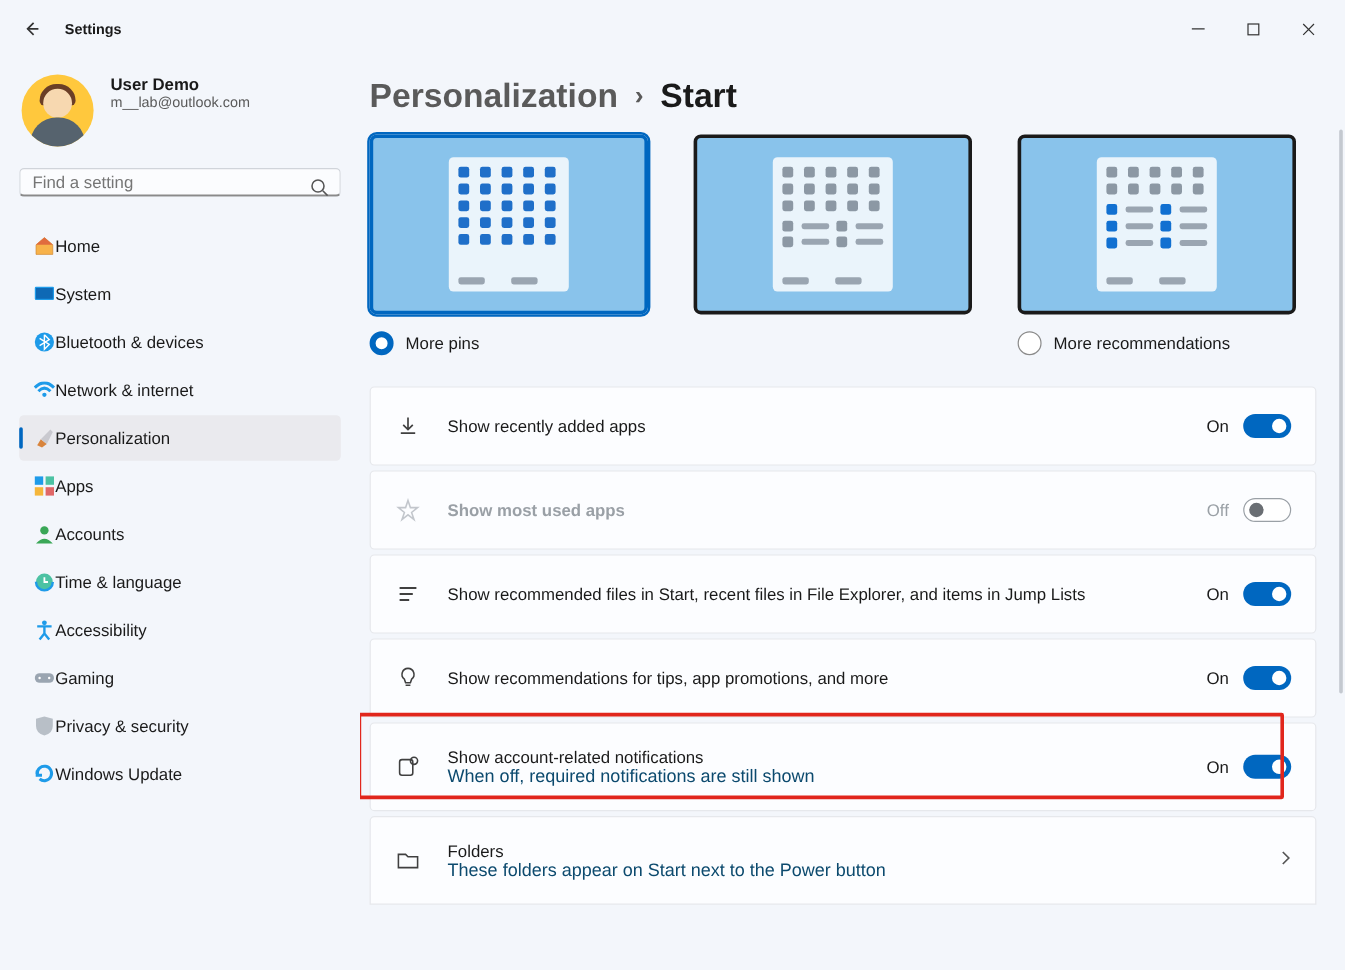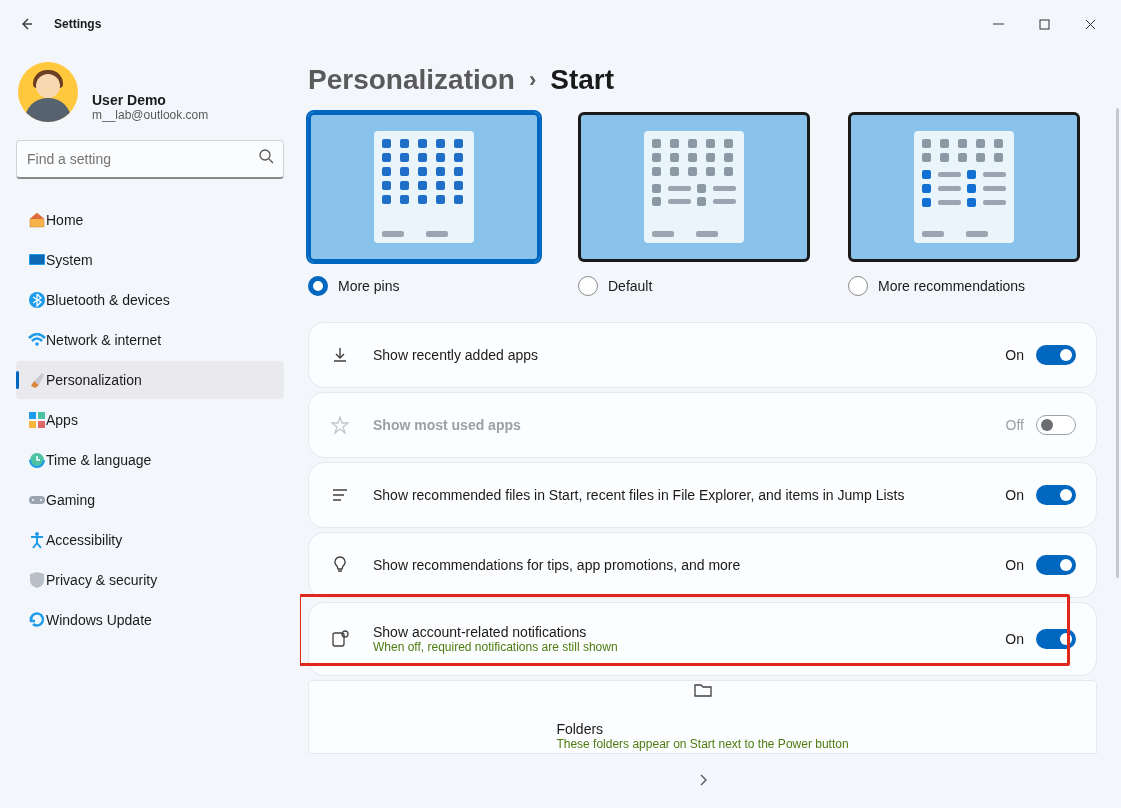--- a/index.html
+++ b/index.html
@@ -10,29 +10,29 @@
   .t-left { display:flex; align-items:center; gap:18px; padding-left:8px;}
   .t-back { width:20px; height:20px; display:flex; align-items:center; justify-content:center; color:#333; }
   .t-title { font-size:12px; color:#1a1a1a; font-weight:600;}
   .t-right { margin-left:auto; display:flex; }
   .win-btn { width:46px; height:32px; display:flex; align-items:center; justify-content:center; color:#333;}
 
   .main { display:flex; height:calc(100% - 48px); }
 
   
   .sidebar { width:300px; padding:10px 16px 0 16px; display:flex; flex-direction:column; }
-  .user-row { display:flex; align-items:flex-end; gap:14px; padding:4px 2px 18px 2px;}
+  .user-row { display:flex; align-items:flex-start; gap:14px; padding:4px 2px 18px 2px;}
   .avatar { width:60px; height:60px; border-radius:50%; background:#ffc83d; position:relative; overflow:hidden;}
   .avatar .head{position:absolute;width:24px;height:24px;background:#f7d8b0;border-radius:50%;top:12px;left:18px;}
   .avatar .hair{position:absolute;width:30px;height:18px;background:#6b3e26;border-radius:14px 14px 4px 4px;top:8px;left:15px;}
   .avatar .body{position:absolute;width:46px;height:30px;background:#56636e;border-radius:22px 22px 0 0;bottom:-6px;left:7px;}
   .user-name { font-size:14px; font-weight:600; color:#1a1a1a;}
   .user-mail { font-size:12px; color:#5a5a5a;}
   .search { position:relative; margin-bottom:22px;}
-  .search input { width:100%; height:39px; border:1px solid #d0d4da; border-bottom:2px solid #8a8a8a; border-radius:4px; background:#fbfcfe; padding:0 34px 0 10px; font-size:14px; color:#555;}
+  .search input { width:100%; height:24px; border:1px solid #d0d4da; border-bottom:2px solid #8a8a8a; border-radius:4px; background:#fbfcfe; padding:0 34px 0 10px; font-size:14px; color:#555;}
   .search .sicon { position:absolute; right:10px; top:8px; color:#555;}
   .nav { display:flex; flex-direction:column; gap:2px;}
   .nav-item { display:flex; align-items:center; gap:0; height:38px; padding:0 12px; border-radius:4px; font-size:14px; color:#1a1a1a; cursor:pointer; position:relative;}
   .nav-item.selected { background:#eaeaee;}
   .nav-item.selected::before { content:""; position:absolute; left:0; top:10px; bottom:10px; width:3px; background:#0067c0; border-radius:2px;}
   .nav-icon { width:18px; height:18px; display:flex; align-items:center; justify-content:center;}
 
   
   .content { flex:1; padding:16px 24px 0 8px; overflow:hidden; position:relative;}
   .crumb { display:flex; align-items:center; gap:14px; font-size:28px; color:#5a5a5a; margin-bottom:16px; font-weight:600;}
@@ -47,27 +47,27 @@
   .pin { width:9px; height:9px; border-radius:2px; background:#1f6fc9;}
   .pin.g { background:#8c98a4;}
   .pin.b { background:#1170d1; border-radius:2px;}
   .rec-line { height:5px; background:#9aa5b1; border-radius:2px; margin-top:4px;}
   .radio-row { display:flex; align-items:center; gap:10px; margin-top:14px;}
   .radio { width:20px; height:20px; border-radius:50%; border:1px solid #8a8a8a; display:flex; align-items:center; justify-content:center; background:#fff;}
   .radio.checked { border:5px solid #0067c0;}
   .radio-label { font-size:14px; color:#1a1a1a;}
 
   .cards { margin-top:26px; display:flex; flex-direction:column; gap:4px;}
-  .card { background:#fcfdff; border:1px solid #e6e8ec; border-radius:16px; padding:0 20px; height:66px; display:flex; align-items:center; gap:22px;}
+  .card { background:#fcfdff; border:1px solid #e6e8ec; border-radius:4px; padding:0 20px; height:66px; display:flex; align-items:center; gap:22px;}
   .card.big { height:74px;}
   .card-icon { width:22px; color:#404040; display:flex; justify-content:center;}
   .card-txt { flex:1;}
   .card-title { font-size:14px; color:#1a1a1a;}
   .card-title.dis { color:#9aa0a6;font-weight:bold;}
-  .card-sub { font-size:12px; color:#4d7c0f;}
+  .card-sub { font-size:15px; color:#0c4a6e;}
   .toggle-wrap { display:flex; align-items:center; gap:12px;}
   .toggle-label { font-size:14px; color:#1a1a1a;}
   .toggle-label.dis{ color:#9aa0a6;}
   .toggle { width:40px; height:20px; border-radius:10px; background:#0067c0; position:relative;}
   .toggle::after{content:"";position:absolute;width:12px;height:12px;border-radius:50%;background:#fff;top:4px;right:4px;}
   .toggle.off{ background:#fff; border:1px solid #9aa0a6;}
   .toggle.off::after{ background:#6a6e73; left:4px; right:auto; top:3px;}
   .chev { color:#555;}
   .highlight { position:absolute; border:3px solid #e1261c; border-radius:2px; pointer-events:none;}
   .scrollbar { position:absolute; right:2px; top:60px; width:3px; height:470px; background:#c4c9d0; border-radius:2px;}
@@ -178,45 +178,54 @@
               <rect x="10" y="1" width="7" height="7" fill="#4cc2a3"></rect>
               <rect x="1" y="10" width="7" height="7" fill="#f5b63a"></rect>
               <rect x="10" y="10" width="7" height="7" fill="#e06767"></rect>
             </svg>
           </span>
           <span>Apps</span>
         </div>
       <div class="nav-item">
           <span class="nav-icon">
             <svg width="18" height="18" viewBox="0 0 18 18">
+              <circle cx="9" cy="6" r="3.5" fill="#3aa757"></circle>
+              <path d="M2 17 Q9 9 16 17 Z" fill="#3aa757"></path>
+            </svg>
+          </span>
+          <span>Accounts</span>
+        </div>
+      <div class="nav-item">
+          <span class="nav-icon">
+            <svg width="18" height="18" viewBox="0 0 18 18">
               <circle cx="9" cy="9" r="7" fill="#4cc2a3"></circle>
               <circle cx="9" cy="9" r="7" fill="none" stroke="#1e9be9" stroke-width="2" stroke-dasharray="22 44"></circle>
               <path d="M9 5 V9 H12" stroke="#fff" stroke-width="1.5" fill="none"></path>
             </svg>
           </span>
           <span>Time &amp; language</span>
+        </div>
+      <div class="nav-item">
+          <span class="nav-icon">
+            <svg width="18" height="18" viewBox="0 0 18 18">
+              <circle cx="9" cy="3" r="2" fill="#1e9be9"></circle>
+              <path d="M3 6 L15 6 M9 6 V12 M9 12 L5 17 M9 12 L13 17" stroke="#1e9be9" stroke-width="2" fill="none"></path>
+            </svg>
+          </span>
+          <span>Accessibility</span>
         </div>
       <div class="nav-item">
           <span class="nav-icon">
             <svg width="18" height="14" viewBox="0 0 18 14">
               <rect x="1" y="3" width="16" height="8" rx="4" fill="#9aa5b1"></rect>
               <circle cx="5" cy="7" r="1" fill="#fff"></circle>
               <circle cx="13" cy="7" r="1" fill="#fff"></circle>
             </svg>
           </span>
           <span>Gaming</span>
-        </div>
-      <div class="nav-item">
-          <span class="nav-icon">
-            <svg width="18" height="18" viewBox="0 0 18 18">
-              <circle cx="9" cy="3" r="2" fill="#1e9be9"></circle>
-              <path d="M3 6 L15 6 M9 6 V12 M9 12 L5 17 M9 12 L13 17" stroke="#1e9be9" stroke-width="2" fill="none"></path>
-            </svg>
-          </span>
-          <span>Accessibility</span>
         </div>
       <div class="nav-item">
           <span class="nav-icon">
             <svg width="16" height="18" viewBox="0 0 16 18">
               <path d="M8 1 L15 3 V9 Q15 15 8 17 Q1 15 1 9 V3 Z" fill="#b8bfc7"></path>
             </svg>
           </span>
           <span>Privacy &amp; security</span>
         </div>
       <div class="nav-item">
@@ -312,24 +321,20 @@
                 <div class="rec-line" style="margin:0;"></div>
                 <div class="pin g"></div>
                 <div class="rec-line" style="margin:0;"></div>
           </div>
           <div style="margin-top:auto;display:flex;gap:22px;">
                 <div style="width:22px;height:6px;background:#9aa5b1;border-radius:2px;"></div>
                 <div style="width:22px;height:6px;background:#9aa5b1;border-radius:2px;"></div>
               </div>
             </div>
         </div>
-        <div class="radio-row">
-            <div class="radio"></div>
-            <span class="radio-label">Default</span>
-          </div>
       </div>
 
       <div class="layout-opt">
         <div class="thumb">
           <div class="sheet">
               <div class="grid-pins">
             <div class="pin g"></div>
                 <div class="pin g"></div>
                 <div class="pin g"></div>
                 <div class="pin g"></div>
@@ -438,21 +443,21 @@
         <div class="card-txt">
             <div class="card-title">Show account-related notifications</div>
             <div class="card-sub">When off, required notifications are still shown</div>
           </div>
         <div class="toggle-wrap">
             <span class="toggle-label">On</span>
             <div class="toggle"></div>
           </div>
       </div>
 
-      <div class="card big" style="border-radius:4px 4px 0 0;flex-direction:column;">
+      <div class="card big" style="border-radius:4px 4px 0 0;">
         <div class="card-icon">
             <svg width="20" height="18" viewBox="0 0 20 18">
               <path d="M2 4 H8 L10 6 H18 V15 H2 Z" stroke="#404040" stroke-width="1.3" fill="none"></path>
             </svg>
           </div>
         <div class="card-txt">
             <div class="card-title">Folders</div>
             <div class="card-sub">These folders appear on Start next to the Power button</div>
           </div>
         <div class="chev"><svg width="10" height="14" viewBox="0 0 10 14">

